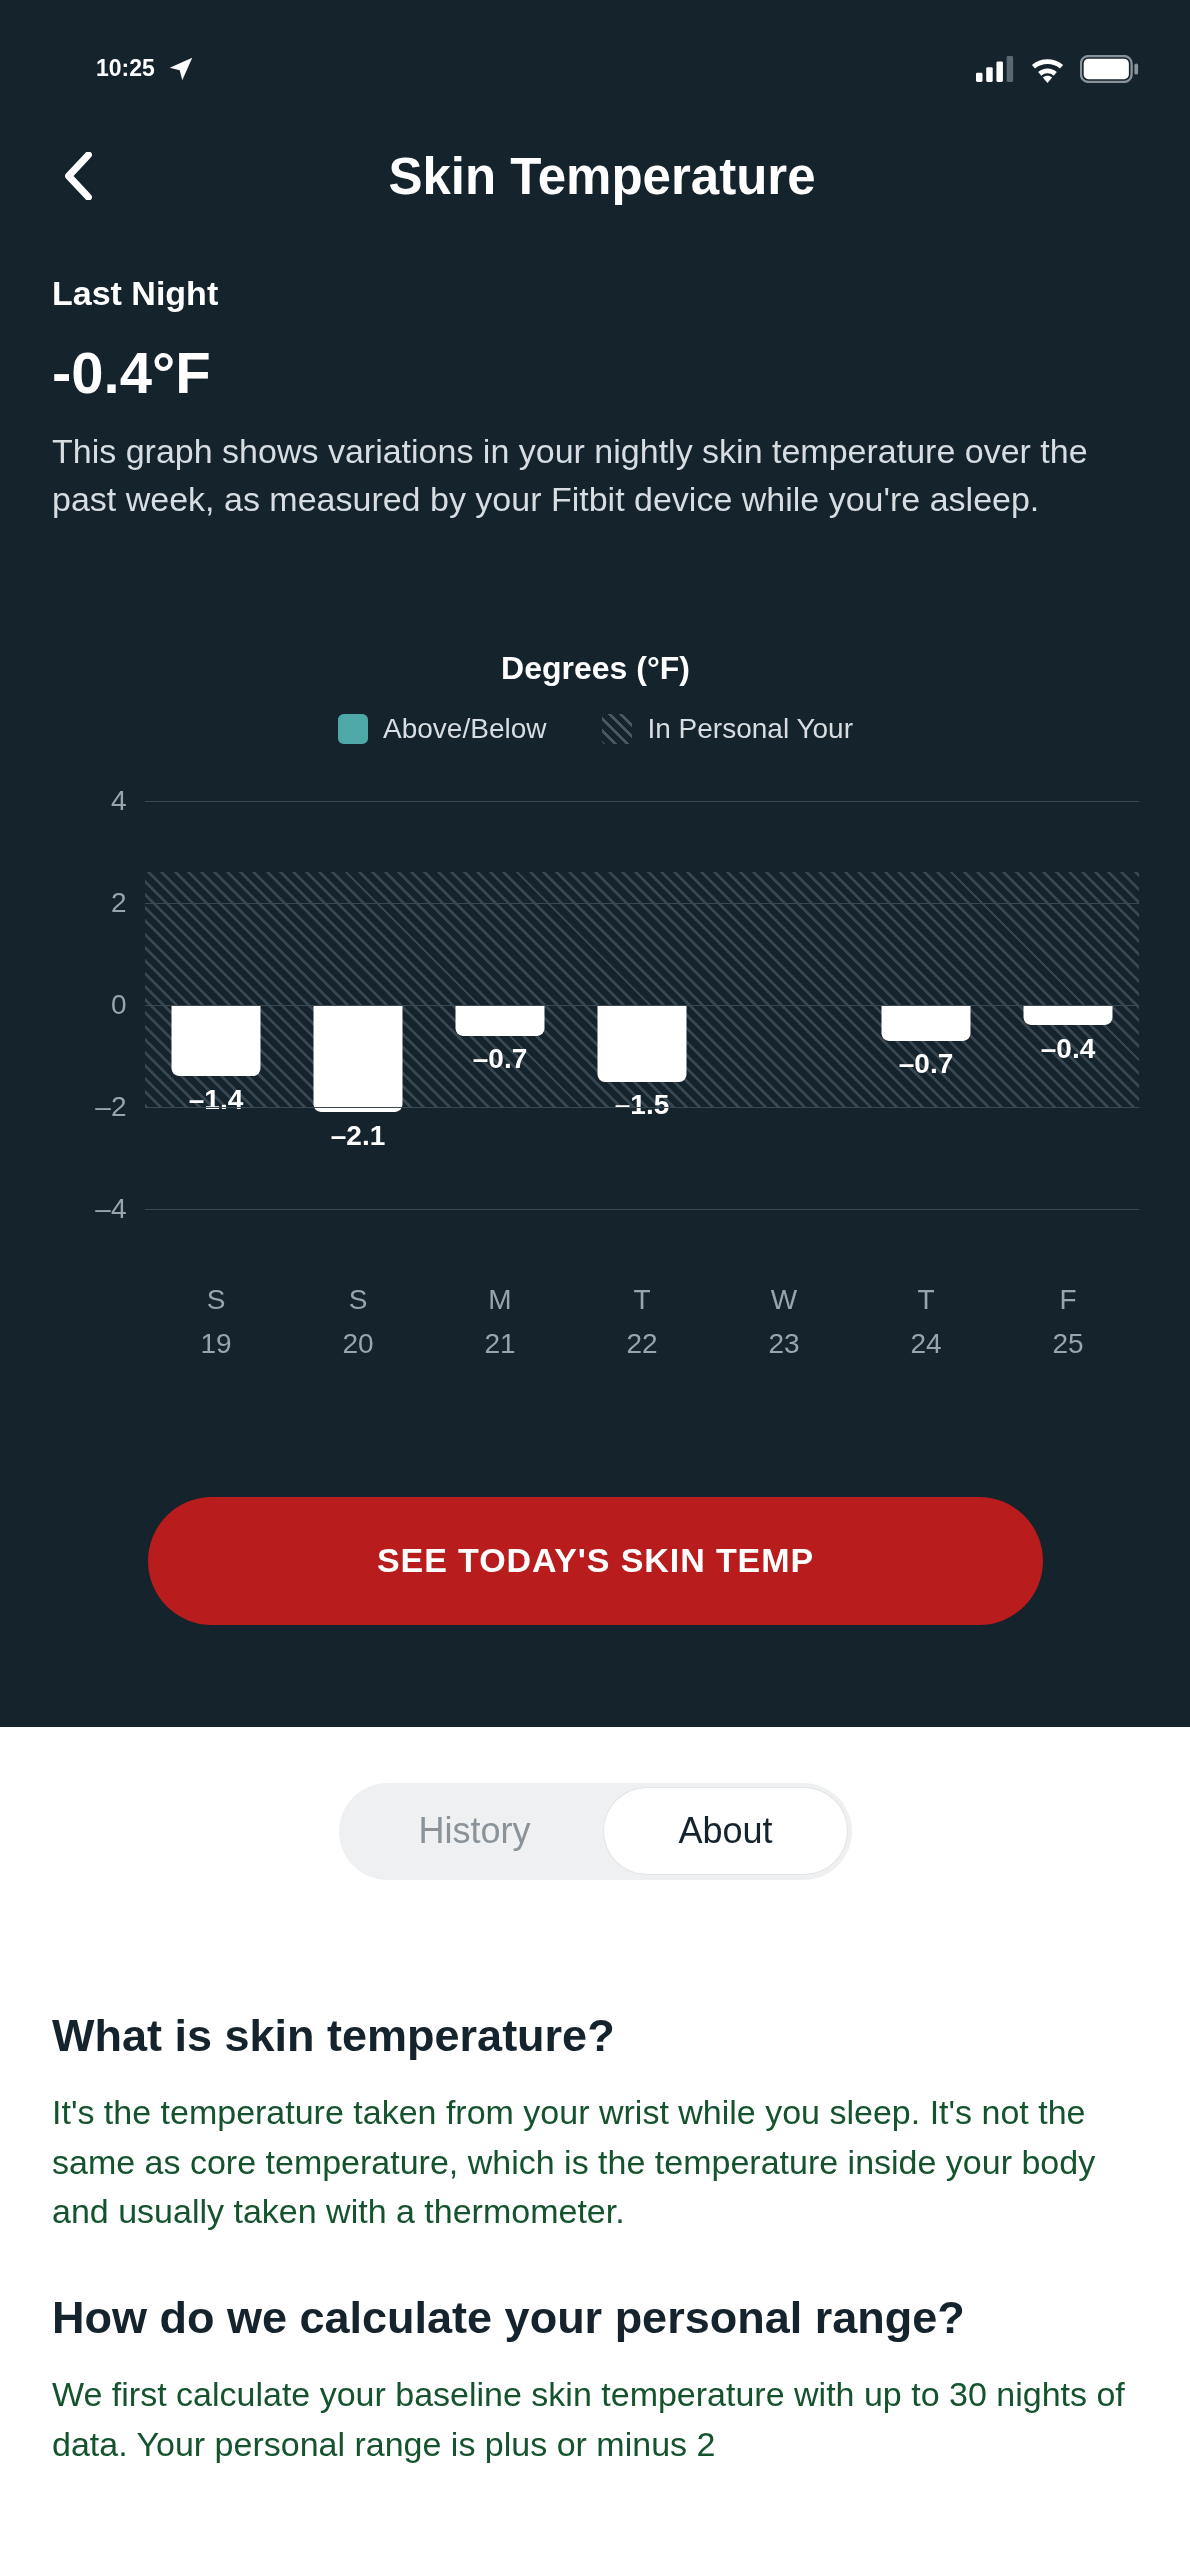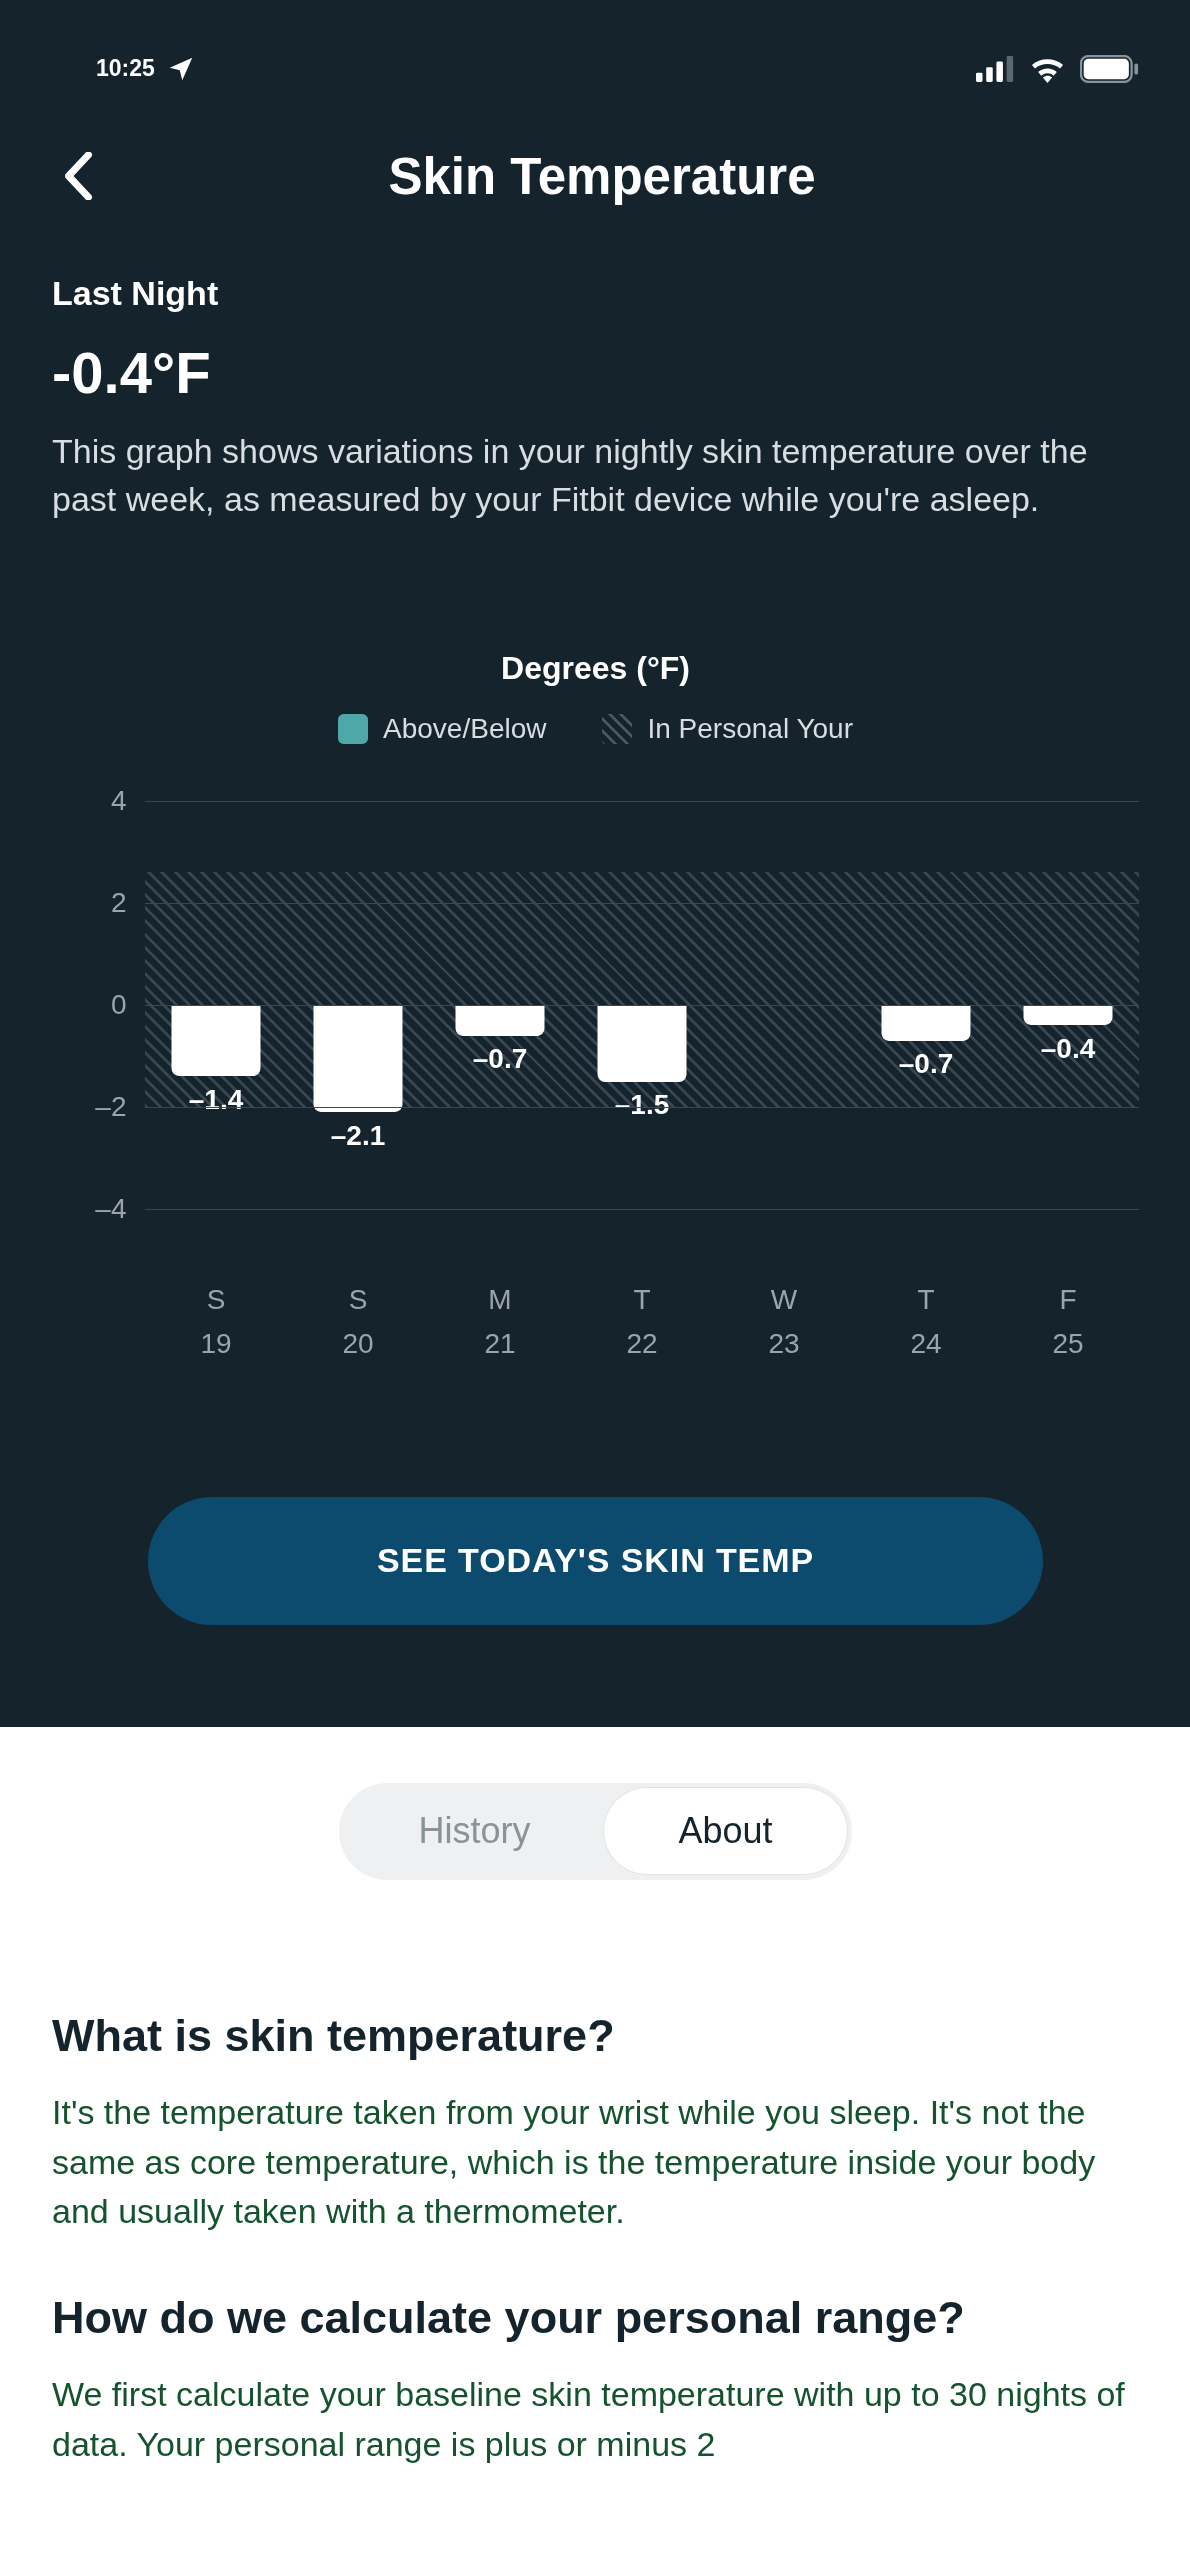--- a/index.html
+++ b/index.html
@@ -41,21 +41,21 @@
   .bars { position: absolute; left: 0; right: 0; top: 0; bottom: 0; display: flex; }
   .bar-col { flex: 1; position: relative; }
   .bar { position: absolute; left: 50%; transform: translateX(-50%); width: 89px; background: #fff; border-bottom-left-radius: 7.4px; border-bottom-right-radius: 7.4px; }
   .bar-label { position: absolute; left: 50%; transform: translateX(-50%); font-size: 28px; font-weight: 600; color: #fff; white-space: nowrap; }
 
   .xaxis { display: flex; margin-left: 93px; margin-top: 69px; }
   .xcol { flex: 1; text-align: center; font-size: 28px; color: #9aa5ab; line-height: 1.6; }
 
   
   .cta-wrap { padding: 111px 148px 102px; }
-  .cta { width: 100%; height: 128px; background: #0c4a6e; border: none; border-radius: 65px; color: #fff; font-size: 34px; font-weight: 700; letter-spacing: 0.9px; }
+  .cta { width: 100%; height: 128px; background: #b91c1c; border: none; border-radius: 65px; color: #fff; font-size: 34px; font-weight: 700; letter-spacing: 0.9px; }
 
   
   .tabs-wrap { display: flex; justify-content: center; padding: 56px 0 56px; }
   .seg { display: flex; background: #eef0f1; border-radius: 56px; padding: 5.6px; }
   .seg-btn { padding: 22px 74px; font-size: 36px; font-weight: 400; color: #8a9399; border-radius: 56px; border: none; background: transparent; }
   .seg-btn.active { background: #fff; color: #15232d; box-shadow: 0 0 0 0.9px #e0e3e5; }
 
   .about { padding: 18.5px 52px 0; }
   .q { font-size: 45px; font-weight: 700; color: #15232d; margin-top: 56px; margin-bottom: 26px; }
   .a { font-size: 34px; line-height: 1.45; color: #14532d; }

